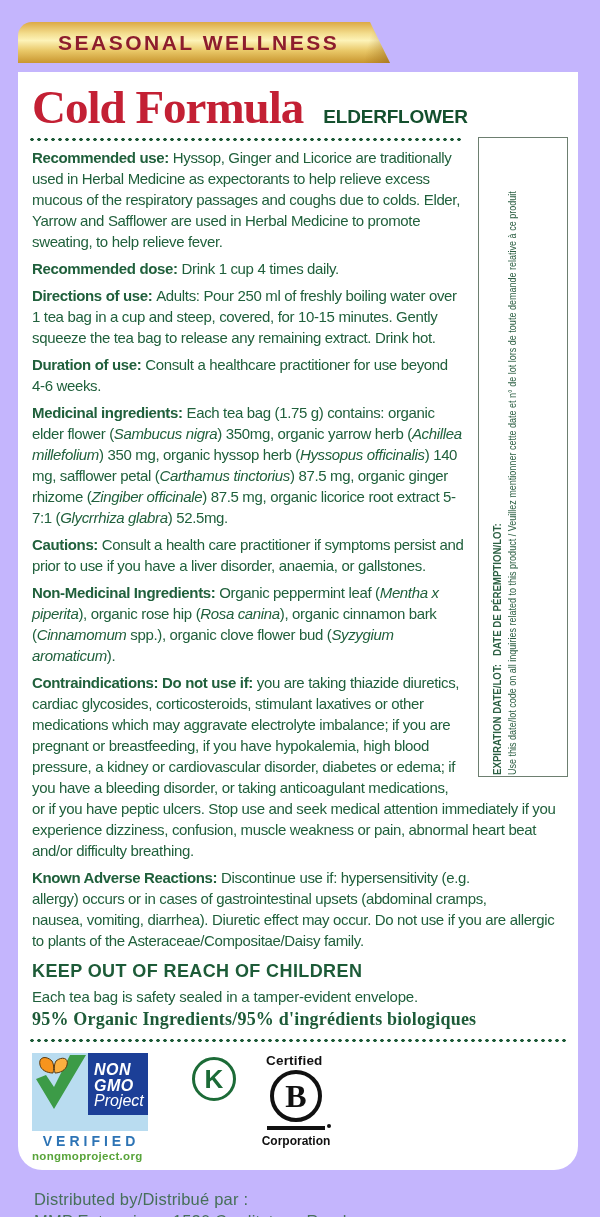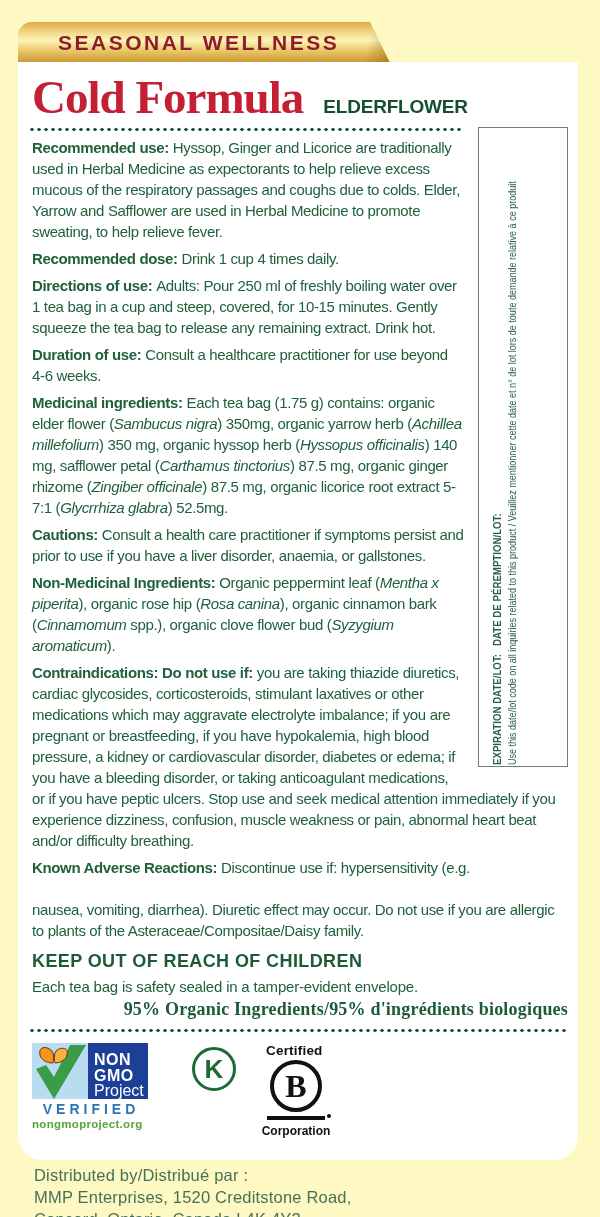--- a/index.html
+++ b/index.html
@@ -1,20 +1,20 @@
 <!DOCTYPE html>
 <html><head>
 <meta charset="utf-8">
 <style>
   html,body{margin:0;padding:0;}
   body{font-family:"Liberation Sans",sans-serif;}
   .stage{
     position:relative;
     width:600px;height:1217px;
-    background:#fef9c3;
+    background:#c4b5fd;
     overflow:hidden;
   }
   
   .gold-banner{
     position:absolute;left:18px;top:22px;
     width:372px;height:41px;
     background:linear-gradient(180deg,#dca945 0%,#f3dd8e 28%,#fdf3b8 45%,#e9c868 70%,#c9962f 100%);
     border-top-left-radius:14px;
     clip-path:polygon(0 0,352px 0,372px 100%,0 100%);
     display:flex;align-items:center;
@@ -24,21 +24,21 @@
     background:linear-gradient(105deg,rgba(0,0,0,0) 40%,rgba(146,100,20,.55) 100%);
     clip-path:polygon(14px 0,34px 0,34px 100%,0 100%);
   }
   .banner-text{
     padding-left:40px;
     font-size:21px;font-weight:bold;letter-spacing:2.5px;
     color:#8d1d2d;
   }
   
   .panel{
-    position:absolute;left:18px;top:62px;
+    position:absolute;left:18px;top:72px;
     width:560px;height:1098px;
     background:#ffffff;
     border-bottom-left-radius:24px;border-bottom-right-radius:24px;
     padding:10px 10px 0 12px;box-sizing:border-box;
   }
   .title-row{display:flex;align-items:baseline;margin:2px 0 6px 2px;}
   .title-main{
     font-family:"Liberation Serif",serif;
     font-size:47px;font-weight:bold;color:#c32034;line-height:1;
     letter-spacing:-1px;
@@ -81,27 +81,27 @@
   .sections .i{font-style:italic;}
   .keep-out{
     clear:left;
     margin:10px 0 6px 2px;
     font-size:18px;font-weight:bold;color:#1d5b38;letter-spacing:0.4px;
   }
   .sealed{margin:0 0 4px 2px;font-size:15px;color:#20603c;letter-spacing:-0.2px;}
   .organic{
     margin:0 0 8px 2px;
     font-family:"Liberation Serif",serif;
-    font-size:18px;font-weight:bold;color:#1d5b38;letter-spacing:0.2px;text-align:right;
+    font-size:18px;font-weight:bold;color:#1d5b38;letter-spacing:0.2px;
   }
   
   .certs{display:flex;align-items:flex-start;margin:10px 0 0 2px;}
   
   .ngp{width:116px;}
-  .ngp-top{position:relative;height:56px;background:#b9dcf0;overflow:hidden;}
+  .ngp-top{position:relative;height:78px;background:#b9dcf0;overflow:hidden;font-style:italic;}
   .ngp-top svg{position:absolute;left:0;top:0;}
   .ngp-blue{
     position:absolute;right:0;top:0;width:60px;height:62px;
     background:#1c3f97;color:#fff;
     display:flex;flex-direction:column;justify-content:center;
     padding-left:6px;box-sizing:border-box;
   }
   .ngp-blue .big{font-size:16px;font-weight:bold;line-height:16px;letter-spacing:0.5px;}
   .ngp-blue .small{font-size:16px;line-height:13px;}
   .ngp-verified{
@@ -163,21 +163,21 @@
 
     <div class="sections">
         <p class="sec"><span class="b">Recommended use: </span><span>Hyssop, Ginger and Licorice are traditionally used in Herbal Medicine as expectorants to help relieve excess mucous of the respiratory passages and coughs due to colds. Elder, Yarrow and Safflower are used in Herbal Medicine to promote sweating, to help relieve fever.</span></p>
         <p class="sec"><span class="b">Recommended dose: </span><span>Drink 1 cup 4 times daily.</span></p>
         <p class="sec"><span class="b">Directions of use: </span><span>Adults: Pour 250 ml of freshly boiling water over 1 tea bag in a cup and steep, covered, for 10-15 minutes. Gently squeeze the tea bag to release any remaining extract. Drink hot.</span></p>
         <p class="sec"><span class="b">Duration of use: </span><span>Consult a healthcare practitioner for use beyond 4-6 weeks.</span></p>
         <p class="sec"><span class="b">Medicinal ingredients: </span><span>Each tea bag (1.75 g) contains: organic elder flower (</span><span class="i">Sambucus nigra</span><span>) 350mg, organic yarrow herb (</span><span class="i">Achillea millefolium</span><span>) 350 mg, organic hyssop herb (</span><span class="i">Hyssopus officinalis</span><span>) 140 mg, safflower petal (</span><span class="i">Carthamus tinctorius</span><span>) 87.5 mg, organic ginger rhizome (</span><span class="i">Zingiber officinale</span><span>) 87.5 mg, organic licorice root extract 5-7:1 (</span><span class="i">Glycrrhiza glabra</span><span>) 52.5mg.</span></p>
         <p class="sec"><span class="b">Cautions: </span><span>Consult a health care practitioner if symptoms persist and prior to use if you have a liver disorder, anaemia, or gallstones.</span></p>
         <p class="sec"><span class="b">Non-Medicinal Ingredients: </span><span> Organic peppermint leaf (</span><span class="i">Mentha x piperita</span><span>), organic rose hip (</span><span class="i">Rosa canina</span><span>), organic cinnamon bark (</span><span class="i">Cinnamomum</span><span> spp.), organic clove flower bud (</span><span class="i">Syzygium aromaticum</span><span>).</span></p>
         <p class="sec"><span class="b">Contraindications: Do not use if: </span><span>you are taking thiazide diuretics, cardiac glycosides, corticosteroids, stimulant laxatives or other medications which may aggravate electrolyte imbalance; if you are pregnant or breastfeeding, if you have hypokalemia, high blood pressure, a kidney or cardiovascular disorder, diabetes or edema; if you have a bleeding disorder, or taking anticoagulant medications, or if you have peptic ulcers. Stop use and seek medical attention immediately if you experience dizziness, confusion, muscle weakness or pain, abnormal heart beat and/or difficulty breathing.</span></p>
-        <p class="sec"><span class="b">Known Adverse Reactions: </span><span>Discontinue use if: hypersensitivity (e.g.</span><br><br><span>nausea, vomiting, diarrhea). Diuretic effect may occur. Do not use if you are allergic to plants of the Asteraceae/Compositae/Daisy family.</span></p>
+        <p class="sec"><span class="b">Known Adverse Reactions: </span><span>Discontinue use if: hypersensitivity (e.g.</span><br><span>allergy) occurs or in cases of gastrointestinal upsets (abdominal cramps,</span><br><span>nausea, vomiting, diarrhea). Diuretic effect may occur. Do not use if you are allergic to plants of the Asteraceae/Compositae/Daisy family.</span></p>
       </div>
 
     <div class="keep-out">KEEP OUT OF REACH OF CHILDREN</div>
     <div class="sealed">Each tea bag is safety sealed in a tamper-evident envelope.</div>
     <div class="organic">95% Organic Ingredients/95% d'ingrédients biologiques</div>
 
     <div class="dotted full"></div>
 
     <div class="certs">
 

